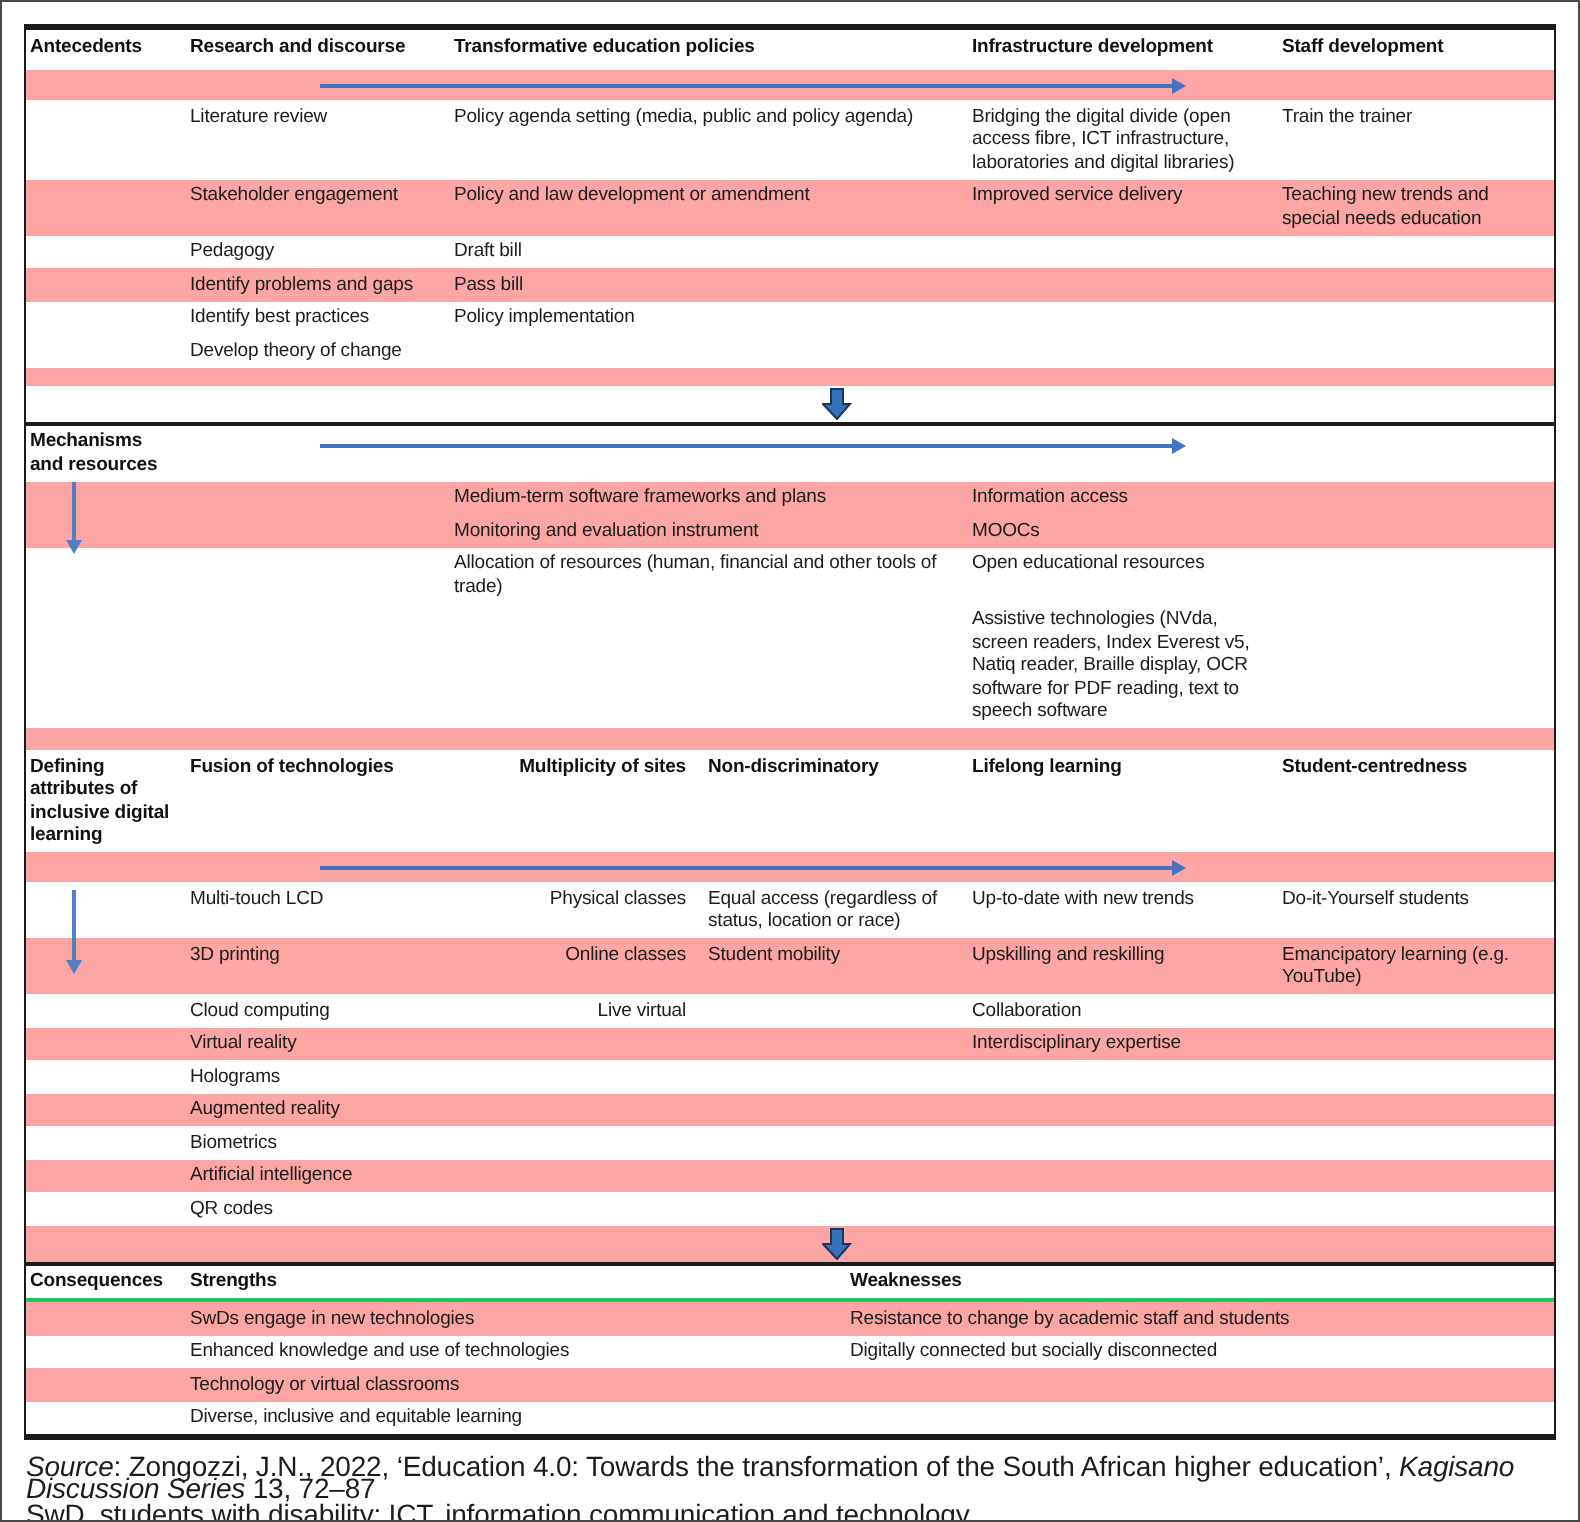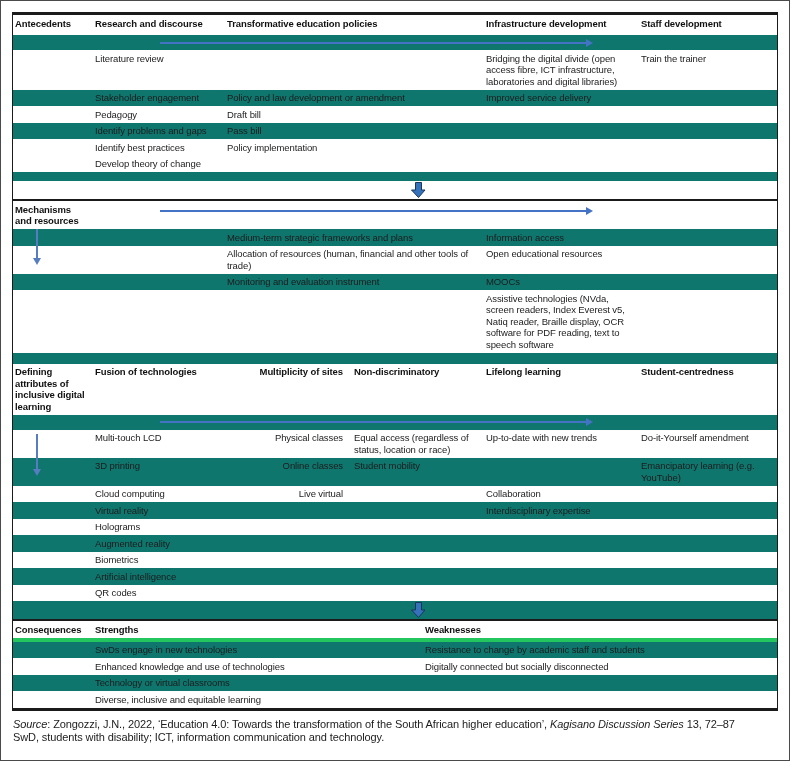--- a/index.html
+++ b/index.html
@@ -22,43 +22,43 @@
   .cell { padding:2.5px 9px 2.5px 2px; }
   .c1 { grid-column:1; padding-right:4px; }
   .c2 { grid-column:2; }
   .c3 { grid-column:3;text-align:right; }
   .c4 { grid-column:4; }
   .c5 { grid-column:5; }
   .c6 { grid-column:6; }
   .c34 { grid-column:3 / 5; }
   .k1 { grid-column:1; } .k2 { grid-column:2; } .k3 { grid-column:3; }
   .b { font-weight:bold; color:#111; }
-  .gray { background:#0f766e; }
+  .gray { background:#fca5a5; }
   .head1 { min-height:20px; }
   .head2 { min-height:26px; position:relative; }
   .head3 { min-height:50px; }
-  .head4 { min-height:17px; border-bottom:4px solid #22c55e; }
+  .head4 { min-height:17px; border-bottom:2px solid #22c55e; }
   .arrowrow { height:15px; display:flex; align-items:center; }
   .spacer { height:9px; }
   .downrow { height:18px; display:flex; align-items:center; }
   .harrow { position:relative; height:2px; width:427px; margin-left:147px; background:#4472c4; }
   .harrow.abs { position:absolute; left:147px; top:9px; margin-left:0; }
   .harrow::after {
     content:""; position:absolute; right:-6px; top:-3px;
     border-left:7px solid #4472c4; border-top:4px solid transparent; border-bottom:4px solid transparent;
   }
   .varrow { position:absolute; width:2px; background:#567dc0; }
   .varrow::after {
     content:""; position:absolute; bottom:-6px; left:-3px;
     border-top:7px solid #567dc0; border-left:4px solid transparent; border-right:4px solid transparent;
   }
   .blockarrow { margin-left:398px; display:block; }
   .footer { margin:8px 12px 0 12px; }
   .footer p { margin-bottom:3px; }
-  .src, .note { font-size:11px; line-height:10.5px; }
+  .src, .note { font-size:14px; line-height:10.5px; }
   .i { font-style:italic; }
 </style>
 </head>
 <body>
 
 <div class="page">
   <div class="tbl">
 
     <section class="sec">
       <div class="row head1">
@@ -66,27 +66,29 @@
         <div class="cell c2 b">Research and discourse</div>
         <div class="cell c34 b">Transformative education policies</div>
         <div class="cell c5 b">Infrastructure development</div>
         <div class="cell c6 b">Staff development</div>
       </div>
       <div class="arrowrow gray">
         <div class="harrow"></div>
       </div>
       <div class="row">
         <div class="cell c2">Literature review</div>
+        <div class="cell c34">Policy agenda setting (media, public and policy agenda)</div>
         <div class="cell c5">Bridging the digital divide (open access fibre, ICT infrastructure, laboratories and digital libraries)</div>
         <div class="cell c6">Train the trainer</div>
       </div>
       <div class="row gray">
         <div class="cell c2">Stakeholder engagement</div>
         <div class="cell c34">Policy and law development or amendment</div>
         <div class="cell c5">Improved service delivery</div>
+        <div class="cell c6">Teaching new trends and special needs education</div>
       </div>
       <div class="row">
         <div class="cell c2">Pedagogy</div>
         <div class="cell c34">Draft bill</div>
       </div>
       <div class="row gray">
         <div class="cell c2">Identify problems and gaps</div>
         <div class="cell c34">Pass bill</div>
       </div>
       <div class="row">
@@ -104,30 +106,30 @@
       </div>
     </section>
 
     <section class="sec div-top">
       <div class="row head2">
         <div class="cell c1 b">Mechanisms and resources</div>
         <div class="harrow abs"></div>
       </div>
       <div class="varrow" style="left:23px; top:28px; height:30px;"></div>
       <div class="row gray">
-        <div class="cell c34">Medium-term strategic frameworks and plans</div>
+        <div class="cell c34">Medium-term software frameworks and plans</div>
         <div class="cell c5">Information access</div>
+      </div>
+      <div class="row gray">
+        <div class="cell c34">Monitoring and evaluation instrument</div>
+        <div class="cell c5">MOOCs</div>
       </div>
       <div class="row">
         <div class="cell c34">Allocation of resources (human, financial and other tools of trade)</div>
         <div class="cell c5">Open educational resources</div>
-      </div>
-      <div class="row gray">
-        <div class="cell c34">Monitoring and evaluation instrument</div>
-        <div class="cell c5">MOOCs</div>
       </div>
       <div class="row">
         <div class="cell c5">Assistive technologies (NVda, screen readers, Index Everest v5, Natiq reader, Braille display, OCR software for PDF reading, text to speech software</div>
       </div>
       <div class="spacer gray" style="height:11px;"></div>
     </section>
 
     <section class="sec">
       <div class="row head3">
         <div class="cell c1 b">Defining attributes of inclusive digital learning</div>
@@ -139,26 +141,27 @@
       </div>
       <div class="arrowrow gray">
         <div class="harrow"></div>
       </div>
       <div class="varrow" style="left:23px; top:70px; height:36px;"></div>
       <div class="row">
         <div class="cell c2">Multi-touch LCD</div>
         <div class="cell c3">Physical classes</div>
         <div class="cell c4">Equal access (regardless of status, location or race)</div>
         <div class="cell c5">Up-to-date with new trends</div>
-        <div class="cell c6">Do-it-Yourself amendment</div>
+        <div class="cell c6">Do-it-Yourself students</div>
       </div>
       <div class="row gray">
         <div class="cell c2">3D printing</div>
         <div class="cell c3">Online classes</div>
         <div class="cell c4">Student mobility</div>
+        <div class="cell c5">Upskilling and reskilling</div>
         <div class="cell c6">Emancipatory learning (e.g. YouTube)</div>
       </div>
       <div class="row">
         <div class="cell c2">Cloud computing</div>
         <div class="cell c3">Live virtual</div>
         <div class="cell c5">Collaboration</div>
       </div>
       <div class="row gray">
         <div class="cell c2">Virtual reality</div>
         <div class="cell c5">Interdisciplinary expertise</div>

